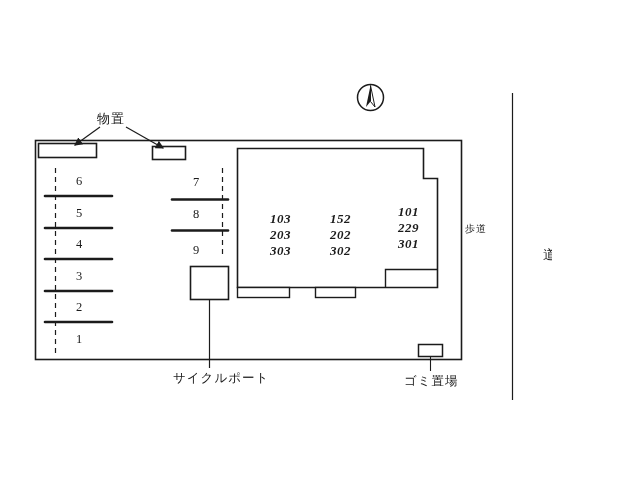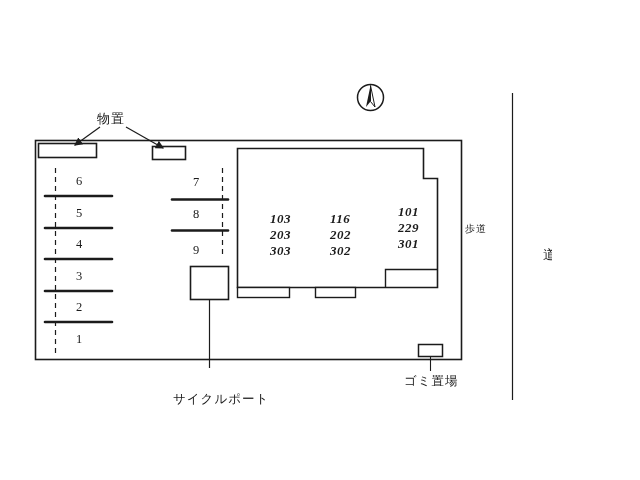--- a/index.html
+++ b/index.html
@@ -89,28 +89,28 @@
   <div class="lbl num" style="left:186px; top:175px;">7</div>
   <div class="lbl num" style="left:186px; top:207px;">8</div>
   <div class="lbl num" style="left:186px; top:243px;">9</div>
 
   <div class="lbl room" style="left:248px; top:211px;margin-left:22px;">
     <div>103</div>
     <div>203</div>
     <div>303</div>
   </div>
   <div class="lbl room" style="left:330px; top:211px;">
-    <div>116</div>
+    <div>152</div>
     <div>202</div>
     <div>302</div>
   </div>
   <div class="lbl room" style="left:398px; top:204px;">
     <div>101</div>
     <div>229</div>
     <div>301</div>
   </div>
 
-  <div class="lbl jp-small" style="left:173px; top:370px;margin-top:21px;">サイクルポート</div>
+  <div class="lbl jp-small" style="left:173px; top:370px;">サイクルポート</div>
   <div class="lbl jp-small" style="left:404px; top:373px;">ゴミ置場</div>
   <div class="lbl jp" style="left:465px; top:222px; font-size:10px;">歩道</div>
   <div class="lbl jp" style="left:543px; top:222px; font-size:13.5px;margin-top:24px;">道路</div>
 
 </div>
 
 </body></html>

